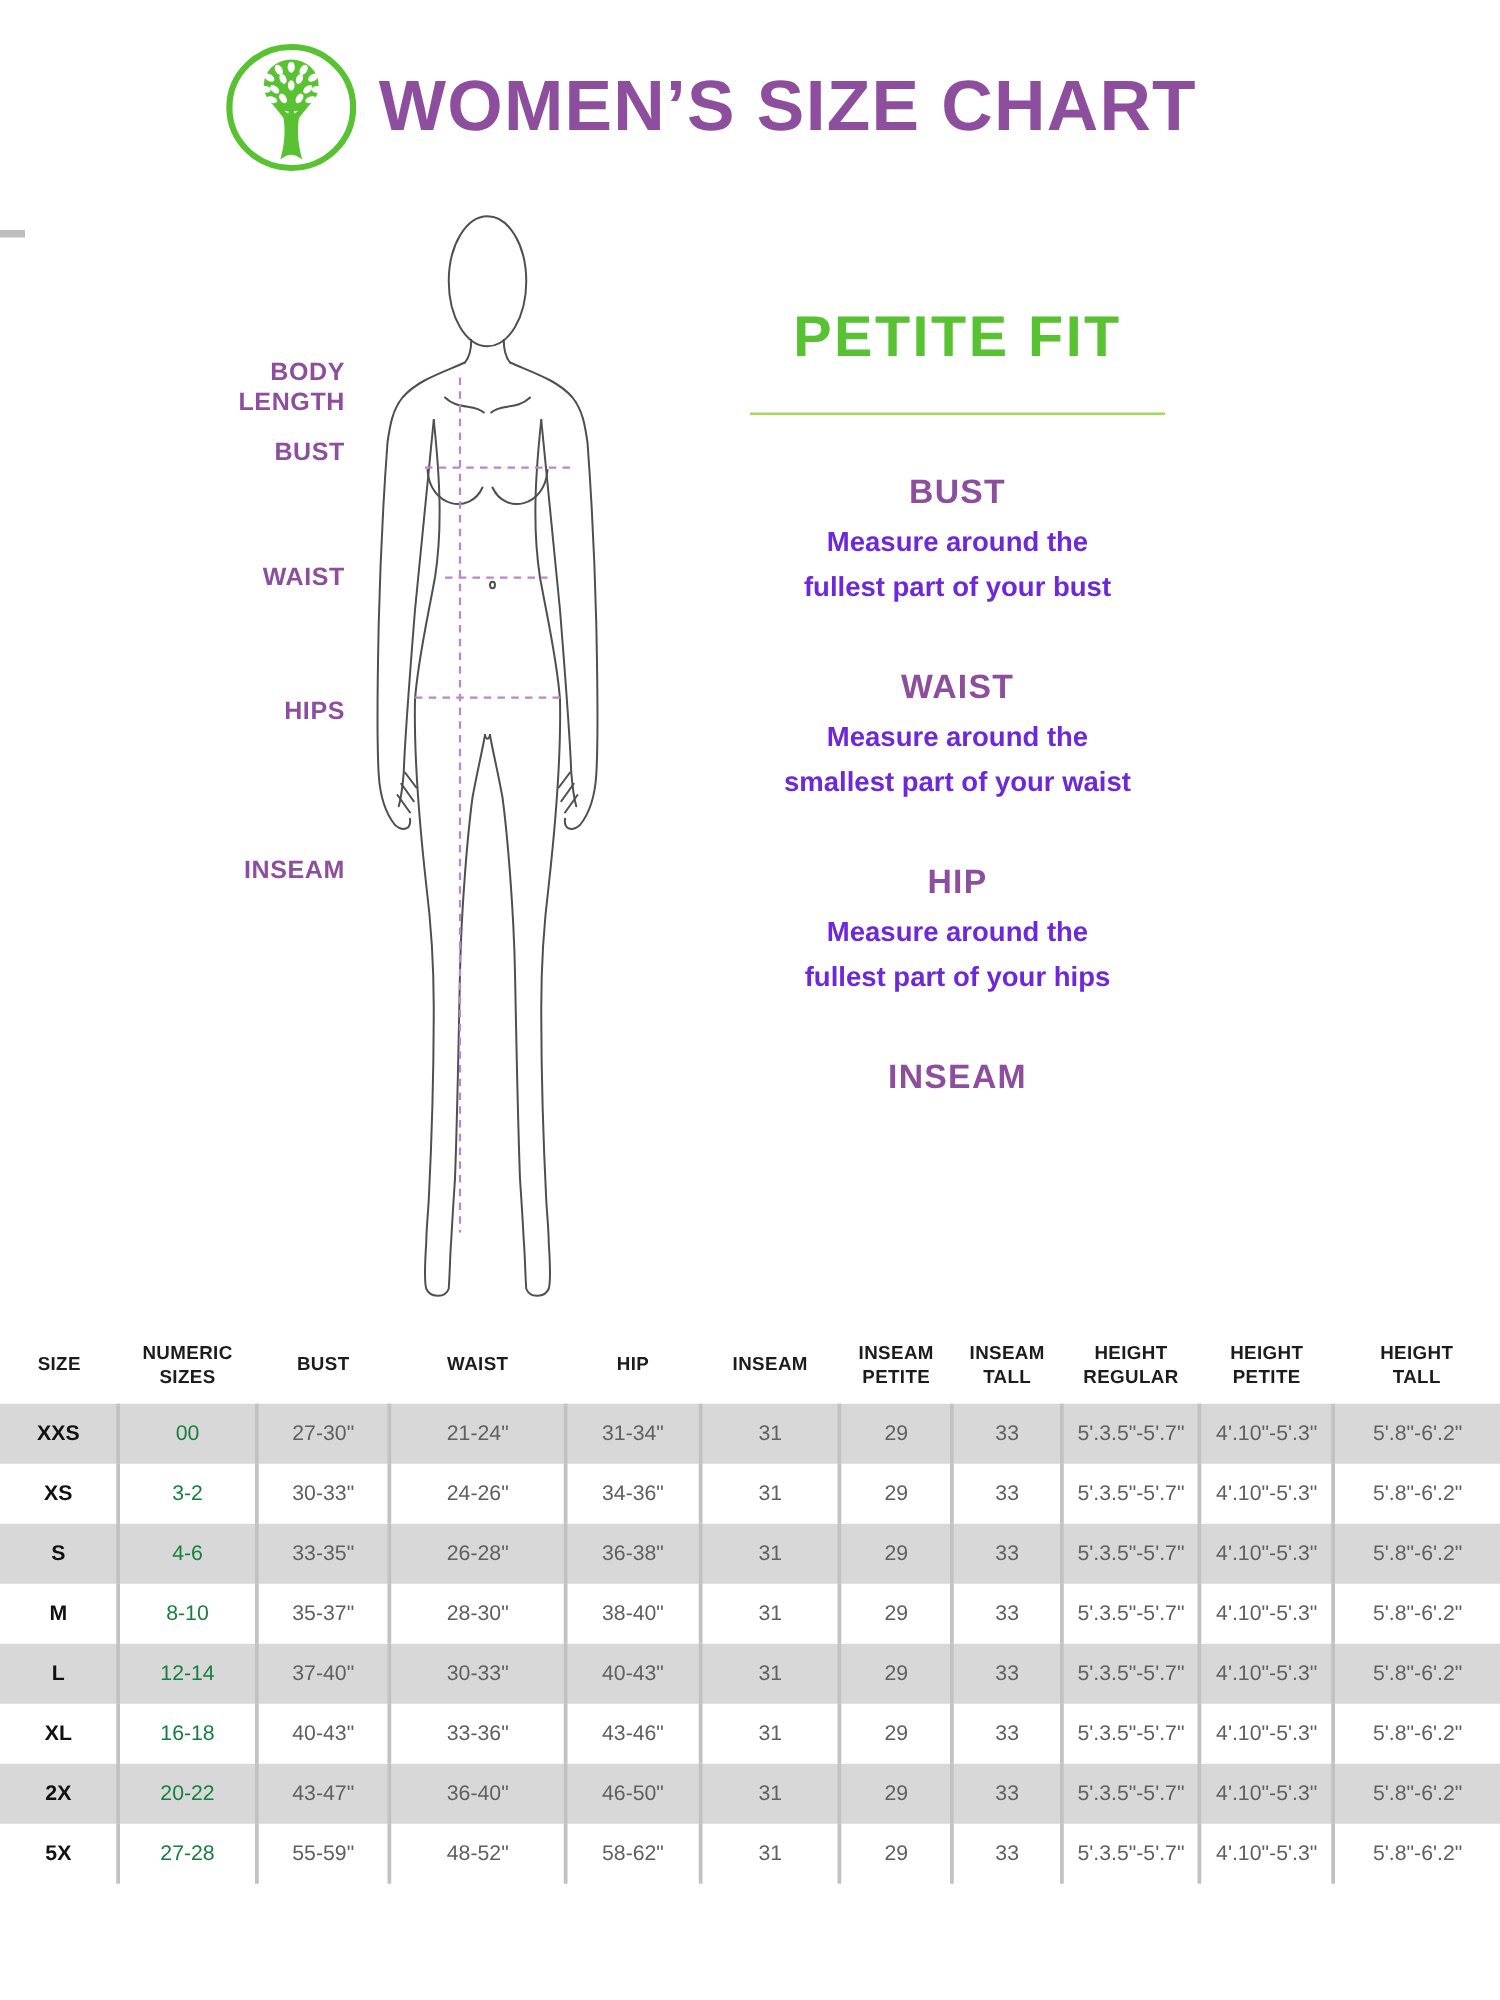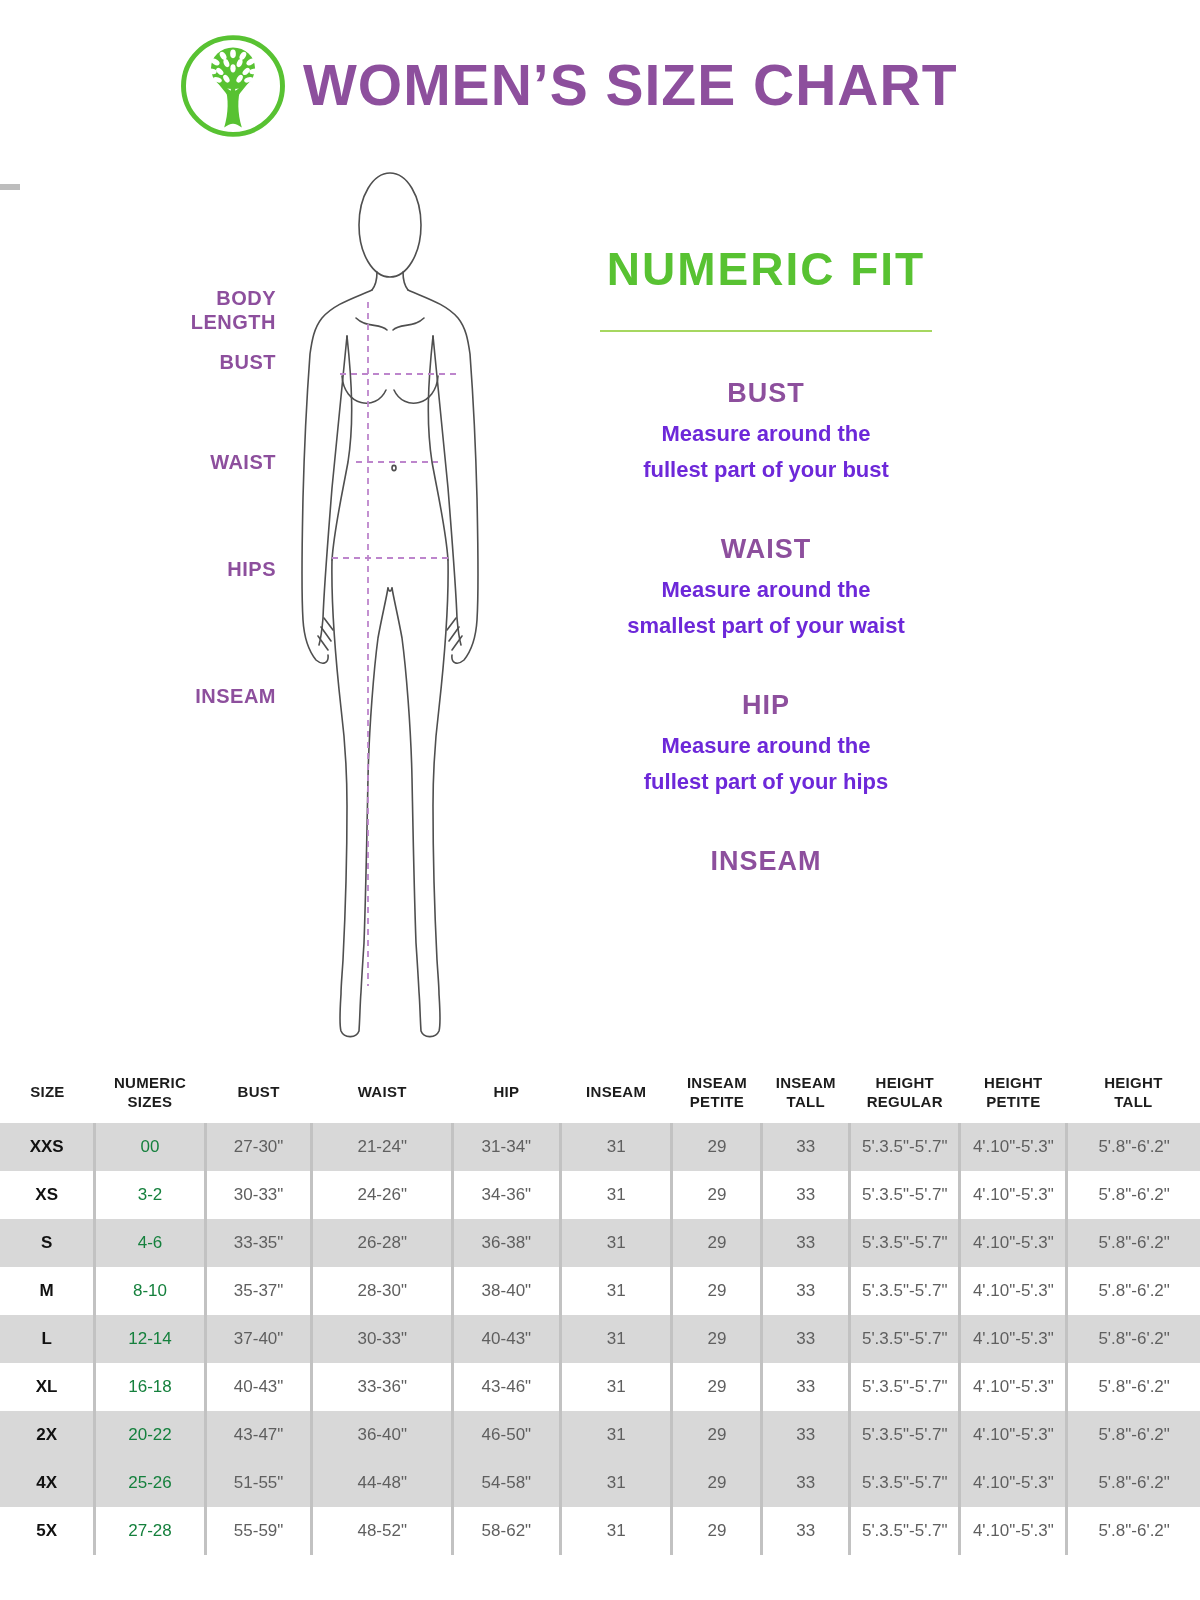--- a/index.html
+++ b/index.html
@@ -145,21 +145,21 @@
   </svg>
 
   <div class="figure-label" id="lbl-bodylength">BODY
 LENGTH</div>
   <div class="figure-label" id="lbl-bust">BUST</div>
   <div class="figure-label" id="lbl-waist">WAIST</div>
   <div class="figure-label" id="lbl-hips">HIPS</div>
   <div class="figure-label" id="lbl-inseam">INSEAM</div>
 
   <div class="guide">
-    <div class="guide-title2">NUMERIC FIT</div>
+    <div class="guide-title2">PETITE FIT</div>
     <div class="guide-divider"></div>
 
     <div class="guide-section">
       <div class="guide-heading">BUST</div>
       <div class="guide-text">Measure around the
 fullest part of your bust</div>
     </div>
     <div class="guide-section">
       <div class="guide-heading">WAIST</div>
       <div class="guide-text">Measure around the
@@ -295,33 +295,20 @@
           <td>43-47"</td>
           <td>36-40"</td>
           <td>46-50"</td>
           <td>31</td>
           <td>29</td>
           <td>33</td>
           <td>5'.3.5"-5'.7"</td>
           <td>4'.10"-5'.3"</td>
           <td>5'.8"-6'.2"</td>
         </tr>
-        <tr class="row-gray">
-          <td class="col-size">4X</td>
-          <td class="col-numeric">25-26</td>
-          <td>51-55"</td>
-          <td>44-48"</td>
-          <td>54-58"</td>
-          <td>31</td>
-          <td>29</td>
-          <td>33</td>
-          <td>5'.3.5"-5'.7"</td>
-          <td>4'.10"-5'.3"</td>
-          <td>5'.8"-6'.2"</td>
-        </tr>
         <tr class="row-white">
           <td class="col-size">5X</td>
           <td class="col-numeric">27-28</td>
           <td>55-59"</td>
           <td>48-52"</td>
           <td>58-62"</td>
           <td>31</td>
           <td>29</td>
           <td>33</td>
           <td>5'.3.5"-5'.7"</td>

